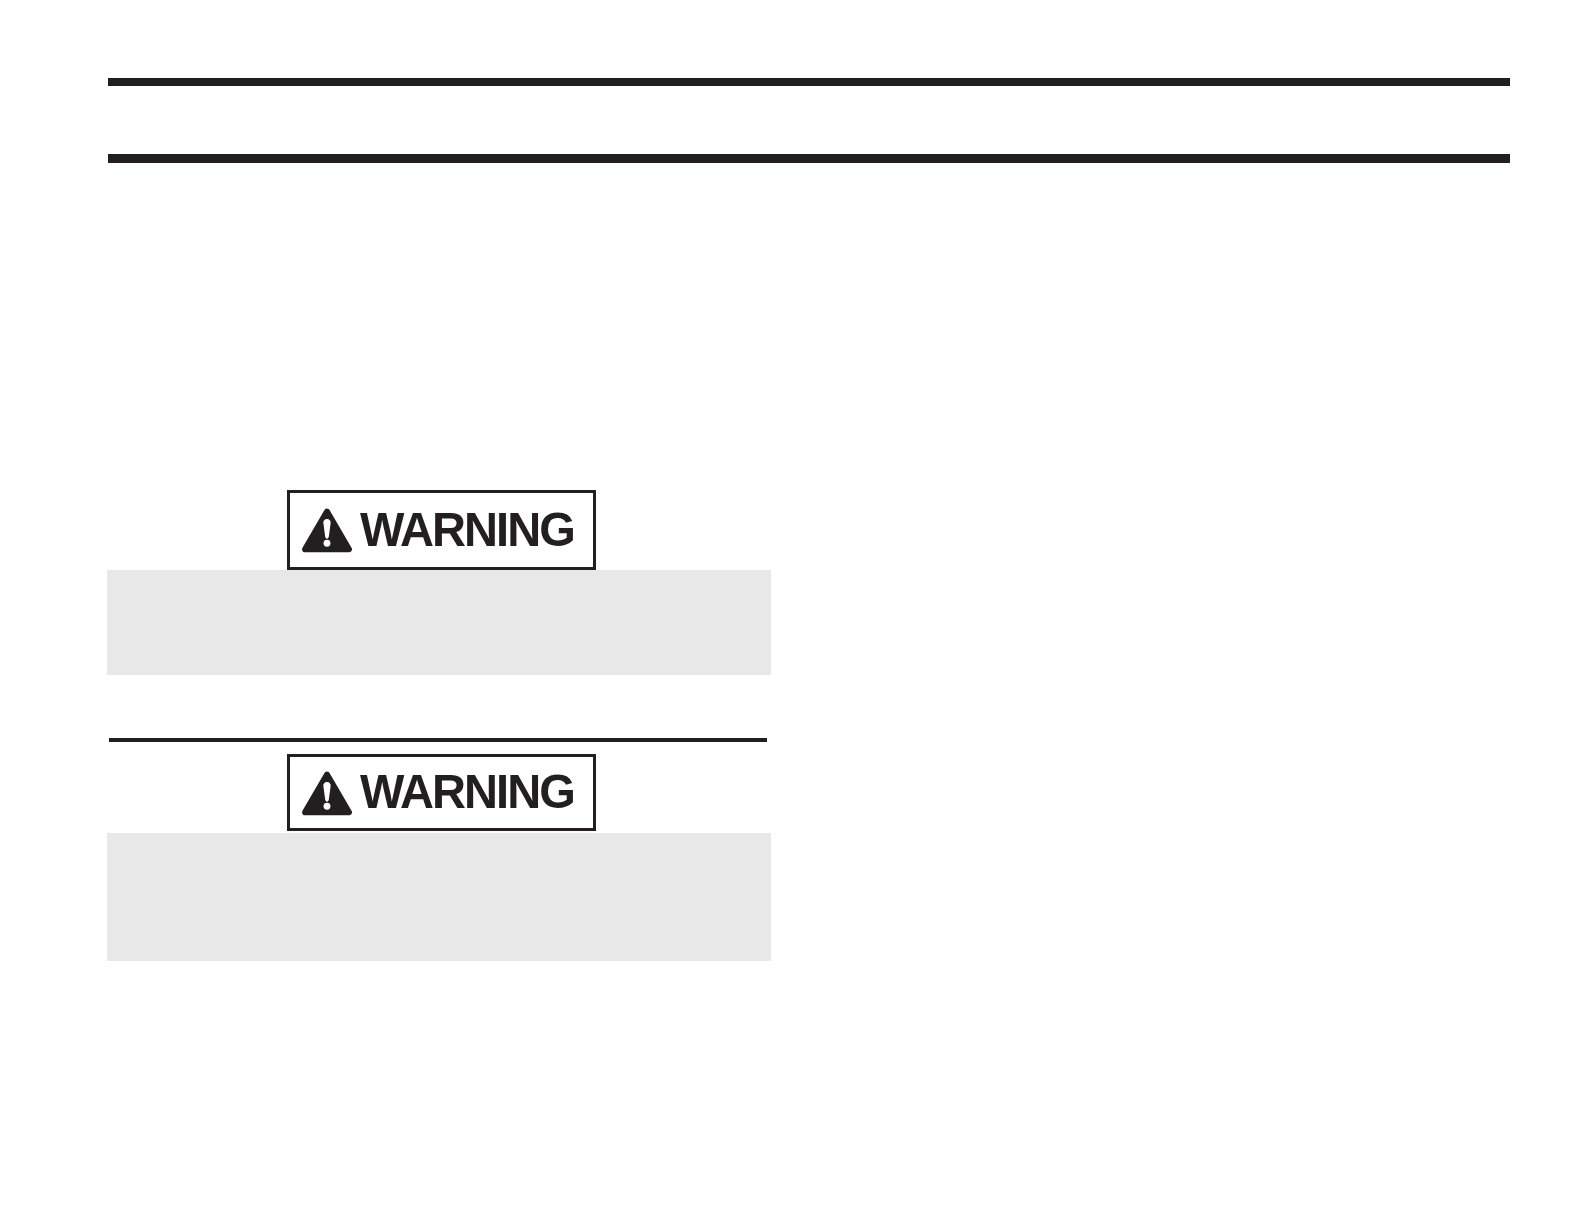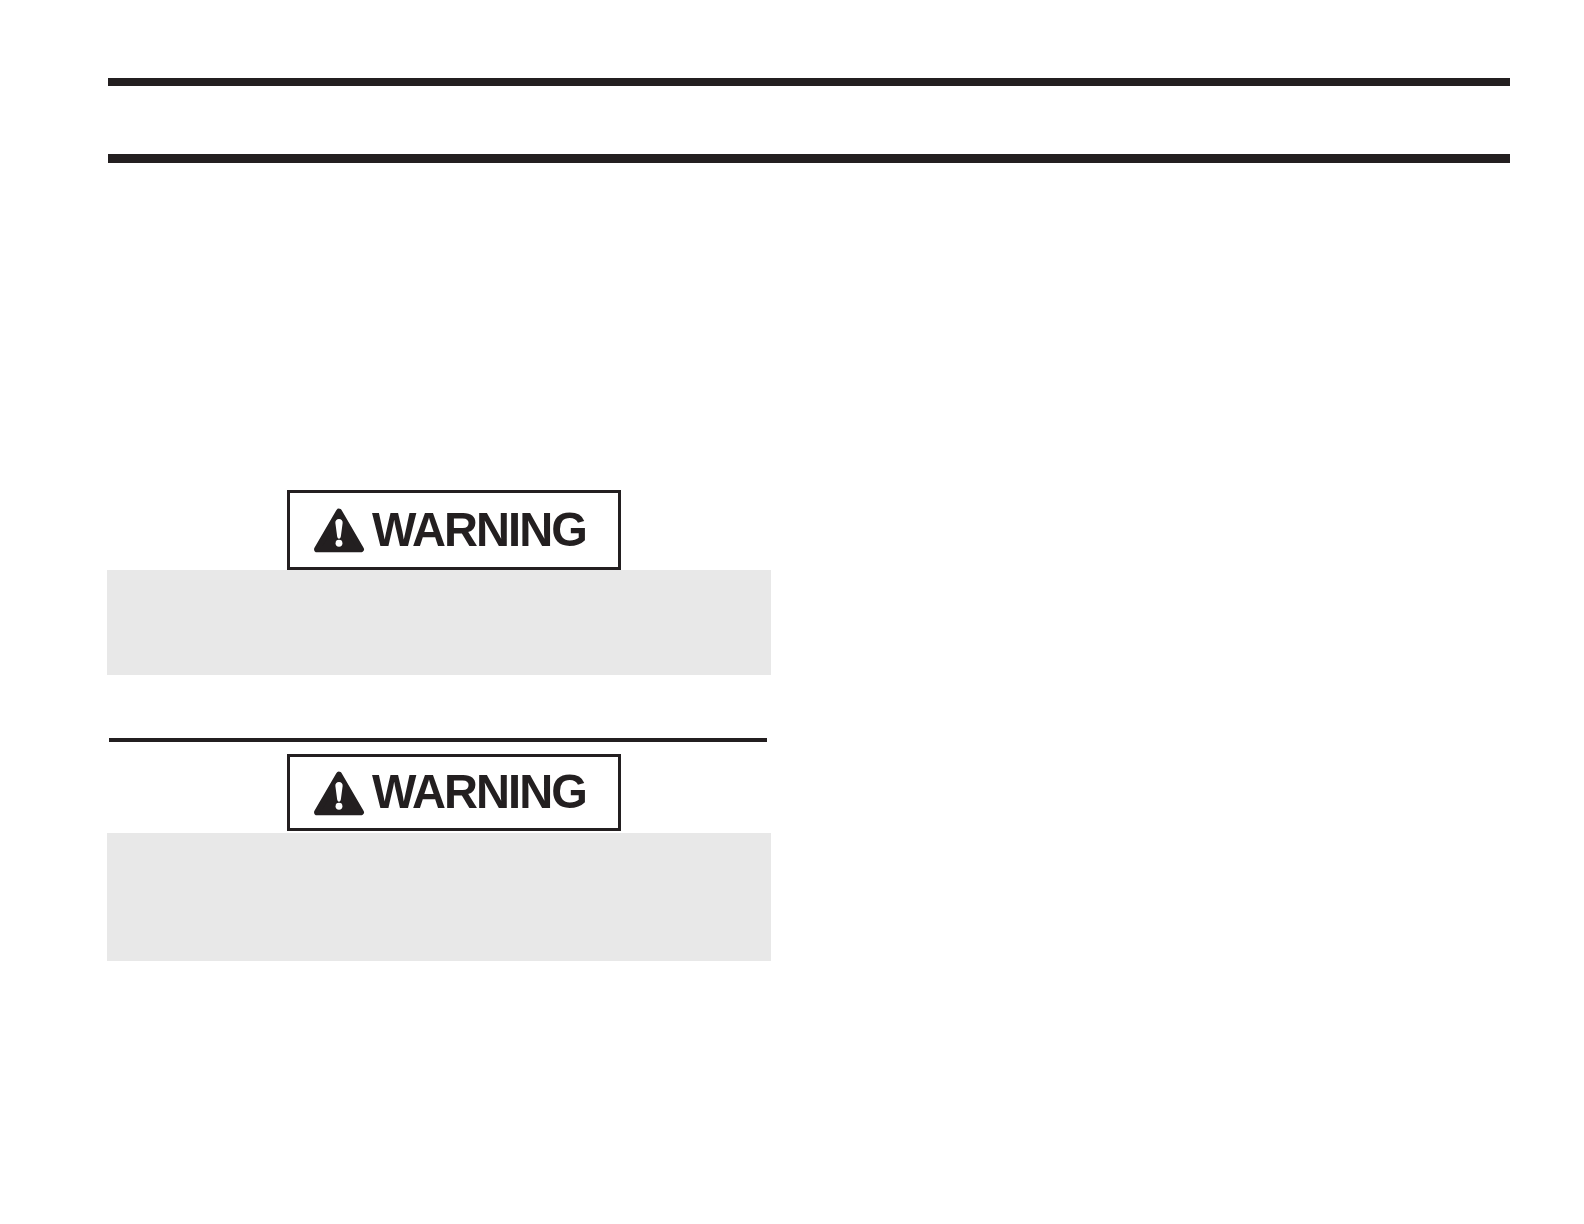--- a/index.html
+++ b/index.html
@@ -19,21 +19,21 @@
     left: 108px;
     width: 1402px;
     background: #231f20;
   }
   .rule-top    { top: 78px;  height: 8px; }
   .rule-bottom { top: 154px; height: 9px; }
 
   .warning-box {
     position: absolute;
     left: 287px;
-    width: 334px;
+    width: 309px;
     background: #ffffff;
     border: 3px solid #231f20;
     display: flex;
     align-items: center;
     justify-content: center;
     gap: 7px;
   }
   .warning-box-1 { top: 490px; height: 80px; }
   .warning-box-2 { top: 754px; height: 77px; }
 

